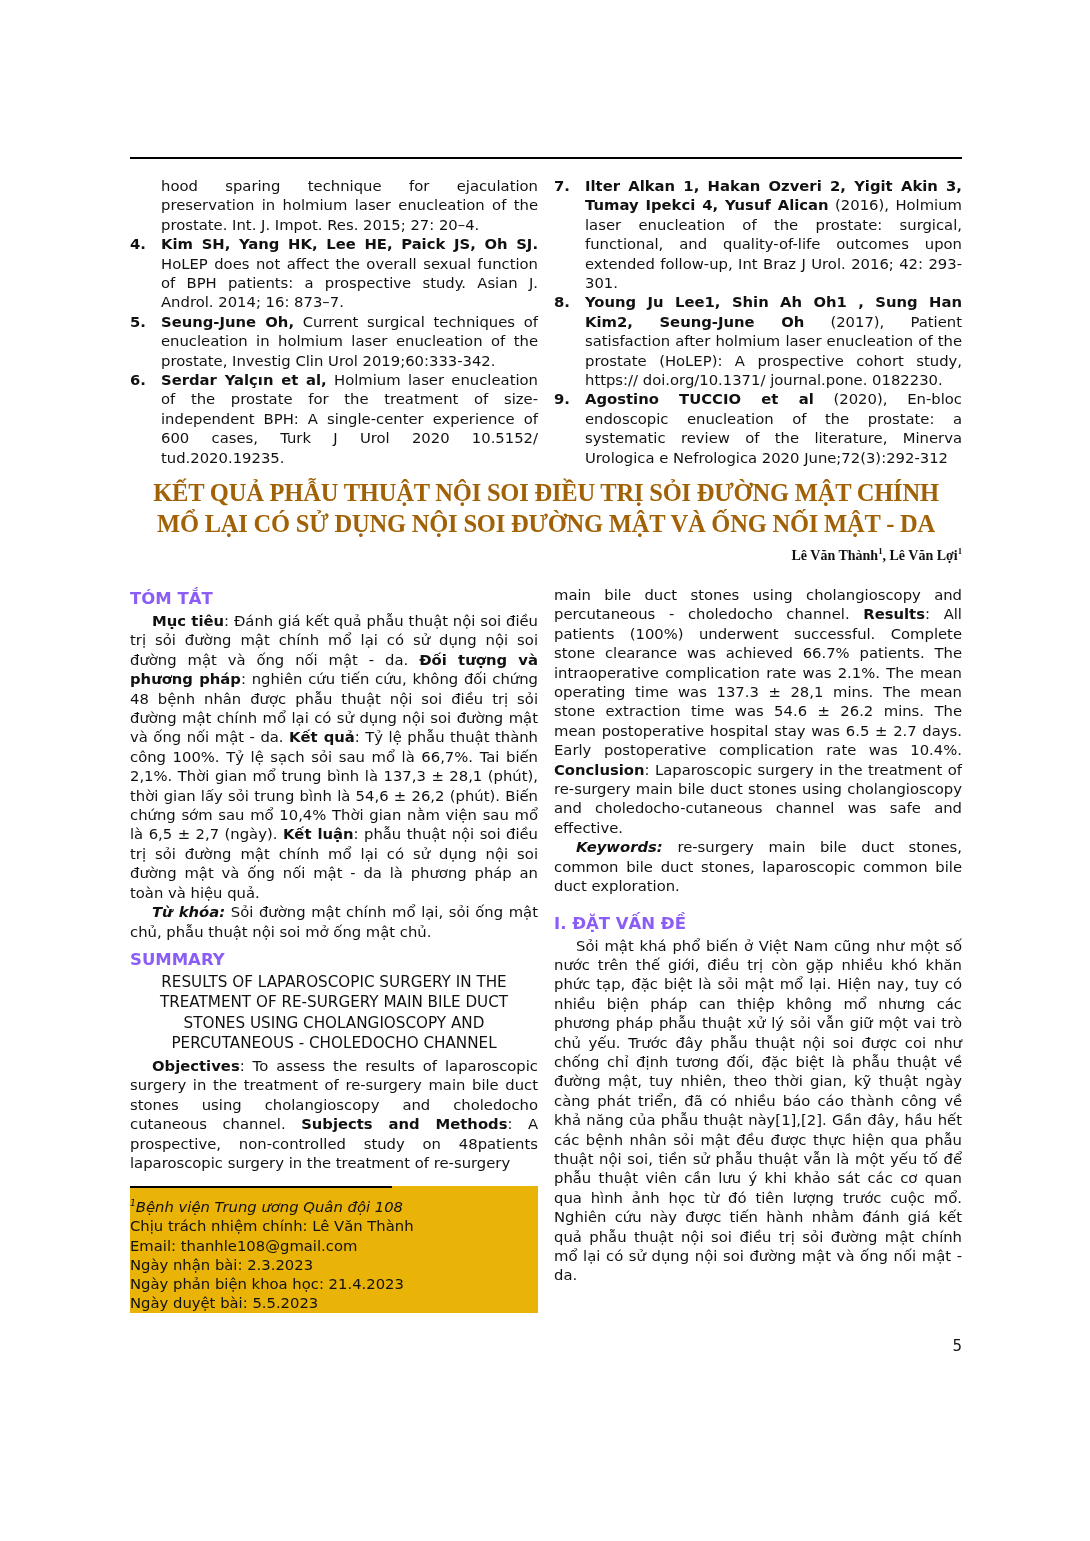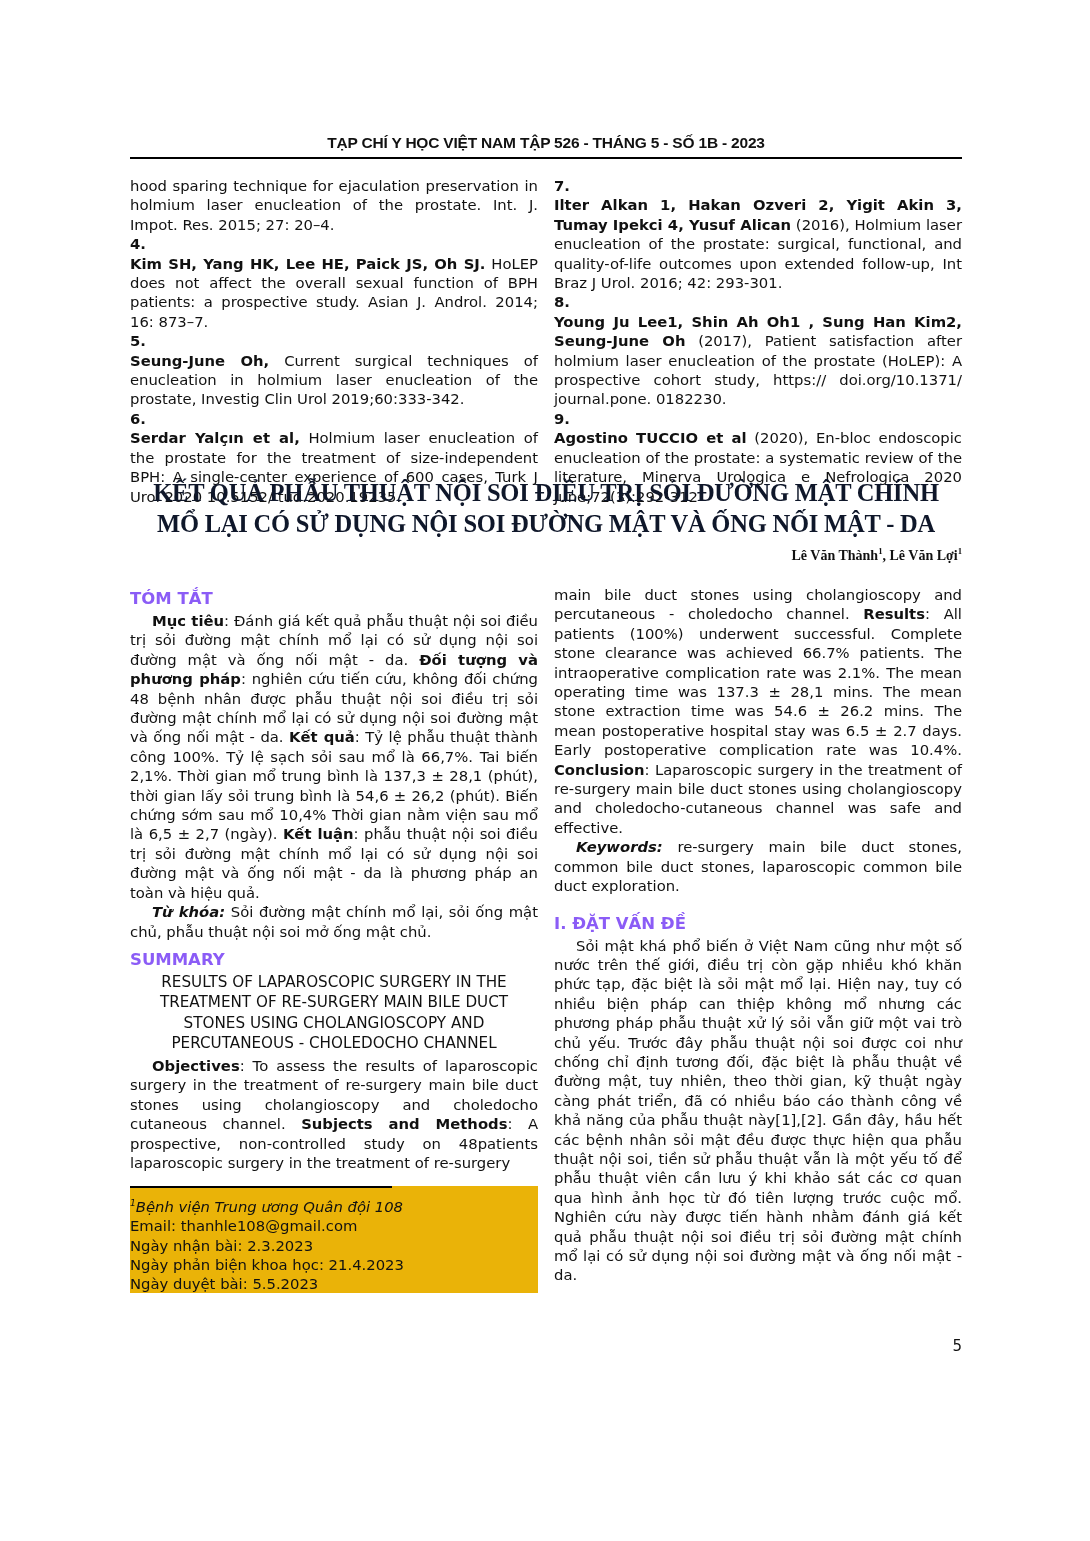--- a/index.html
+++ b/index.html
@@ -22,28 +22,28 @@
     position:absolute;top:157px;left:130px;width:832px;
     border-top:2px solid #000;height:0;
   }
   
   .refs{
     position:absolute;top:176px;left:130px;width:832px;
     display:flex;gap:16px;
     font-size:14.8px;line-height:19.4px;
   }
   .refs .col{width:408px;}
-  .ref-item{display:flex;flex-direction:column;}
+  .ref-item{display:flex;}
   .ref-num{width:31px;flex-shrink:0;font-weight:700;}
   .ref-body{flex:1;text-align:justify;}
   
   .article-title{
     position:absolute;top:477px;left:130px;width:832px;
     text-align:center;font-family:"Liberation Serif","DejaVu Serif",serif;
-    font-weight:700;font-size:24.5px;line-height:31px;color:#0f172a;
+    font-weight:700;font-size:24.5px;line-height:31px;color:#a16207;
     letter-spacing:-0.2px;
   }
   .authors{
     position:absolute;top:548px;left:130px;width:832px;
     text-align:right;font-family:"Liberation Serif","DejaVu Serif",serif;
     font-weight:700;font-size:14px;
   }
   
   .body-cols{
     position:absolute;top:585px;left:130px;width:832px;
@@ -78,21 +78,20 @@
   .page-number{
     position:absolute;top:1337px;left:130px;width:832px;
     text-align:right;font-size:15px;
   }
 </style>
 </head>
 <body>
 
 <div class="page">
 
-  <div class="journal-header">TẠP CHÍ Y HỌC VIỆT NAM TẬP 526 - THÁNG 5 - SỐ 1B - 2023</div>
   <div class="header-rule"></div>
 
   <div class="refs">
     <div class="col">
       <div class="ref-item">
         <span class="ref-num"></span>
         <span class="ref-body"><span>hood sparing technique for ejaculation preservation in holmium laser enucleation of the prostate. Int. J. Impot. Res. 2015; 27: 20–4.</span></span>
       </div>
       <div class="ref-item">
         <span class="ref-num">4.</span>
@@ -143,20 +142,21 @@
       <p class="para"><span>main bile duct stones using cholangioscopy and percutaneous - choledocho channel. </span><span class="seg-b">Results</span><span>: All patients (100%) underwent successful. Complete stone clearance was achieved 66.7% patients. The intraoperative complication rate was 2.1%. The mean operating time was 137.3 ± 28,1 mins. The mean stone extraction time was 54.6 ± 26.2 mins. The mean postoperative hospital stay was 6.5 ± 2.7 days. Early postoperative complication rate was 10.4%. </span><span class="seg-b">Conclusion</span><span>: Laparoscopic surgery in the treatment of re-surgery main bile duct stones using cholangioscopy and choledocho-cutaneous channel was safe and effective.</span></p>
       <p class="para indent"><span class="seg-bi">Keywords:</span><span> re-surgery main bile duct stones, common bile duct stones, laparoscopic common bile duct exploration.</span></p>
       <h2 class="sec" style="margin-top:17px;">I. ĐẶT VẤN ĐỀ</h2>
       <p class="para indent">Sỏi mật khá phổ biến ở Việt Nam cũng như một số nước trên thế giới, điều trị còn gặp nhiều khó khăn phức tạp, đặc biệt là sỏi mật mổ lại. Hiện nay, tuy có nhiều biện pháp can thiệp không mổ nhưng các phương pháp phẫu thuật xử lý sỏi vẫn giữ một vai trò chủ yếu. Trước đây phẫu thuật nội soi được coi như chống chỉ định tương đối, đặc biệt là phẫu thuật về đường mật, tuy nhiên, theo thời gian, kỹ thuật ngày càng phát triển, đã có nhiều báo cáo thành công về khả năng của phẫu thuật này[1],[2]. Gần đây, hầu hết các bệnh nhân sỏi mật đều được thực hiện qua phẫu thuật nội soi, tiền sử phẫu thuật vẫn là một yếu tố để phẫu thuật viên cần lưu ý khi khảo sát các cơ quan qua hình ảnh học từ đó tiên lượng trước cuộc mổ. Nghiên cứu này được tiến hành nhằm đánh giá kết quả phẫu thuật nội soi điều trị sỏi đường mật chính mổ lại có sử dụng nội soi đường mật và ống nối mật - da.</p>
     </div>
   </div>
 
   <div class="footnote">
     <div class="footnote-rule"></div>
     <div class="affiliation"><sup class="seg-i">1</sup><span class="seg-i">Bệnh viện Trung ương Quân đội 108</span></div>
+    <div>Chịu trách nhiệm chính: Lê Văn Thành</div>
     <div>Email: thanhle108@gmail.com</div>
     <div>Ngày nhận bài: 2.3.2023</div>
     <div>Ngày phản biện khoa học: 21.4.2023</div>
     <div>Ngày duyệt bài: 5.5.2023</div>
   </div>
 
   <div class="page-number">5</div>
 
 </div>
 

